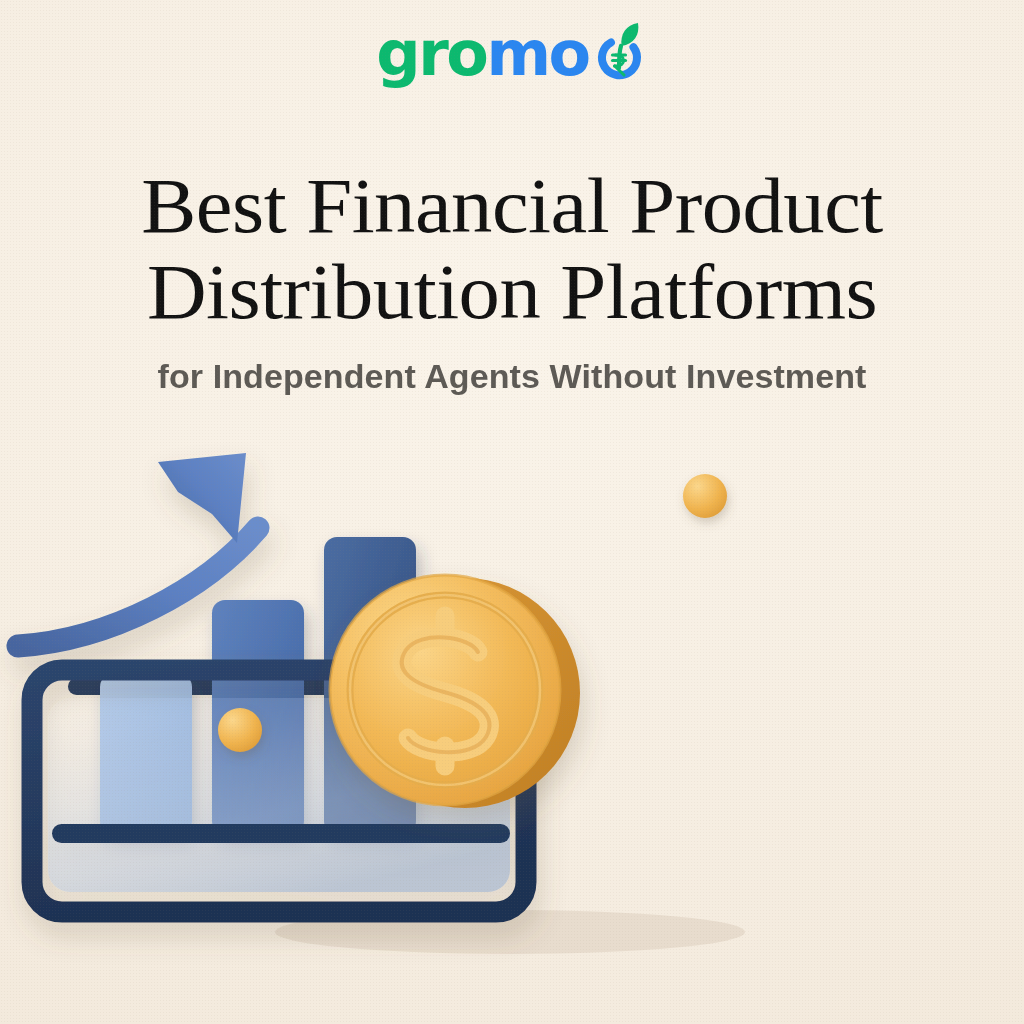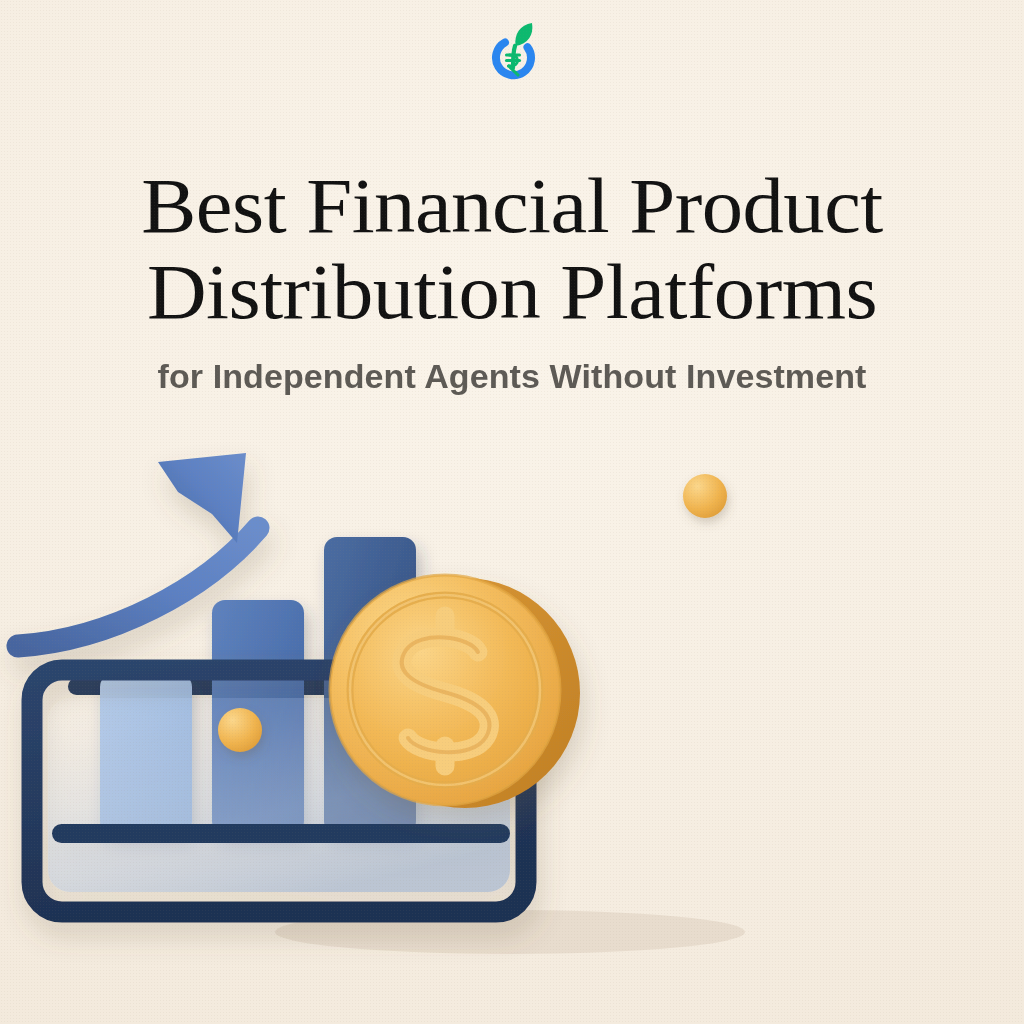--- a/index.html
+++ b/index.html
@@ -79,20 +79,22 @@
   #art { position:absolute; left:0; top:440px; width:1024px; height:540px; }
   #art svg { display:block; width:1024px; height:540px; }
 </style>
 </head>
 <body>
 
 <div id="poster">
 
   <div id="logo-wrap">
     <div id="logo">
+      <span class="logo-gro">gro</span>
+      <span class="logo-m">mo</span>
       <svg id="logo-mark" width="58" height="64" viewBox="0 0 58 64">
 
         <path d="M40.5 22.5 a17.5 17.5 0 1 1 -23 0" fill="none" stroke="#2a86f0" stroke-width="8" stroke-linecap="round" transform="rotate(12 29 38)"></path>
 
         <path d="M29 46 C29 36 29 30 31 24" fill="none" stroke="#0cb96f" stroke-width="4.2" stroke-linecap="round"></path>
 
         <path d="M31.5 24 C30 12 36 3 48 1 C50 13 44 22 31.5 24 Z" fill="#0cb96f"></path>
 
         <g stroke="#0cb96f" stroke-width="3.1" stroke-linecap="round" fill="none">
           <path d="M22.5 33 H35.5"></path>

